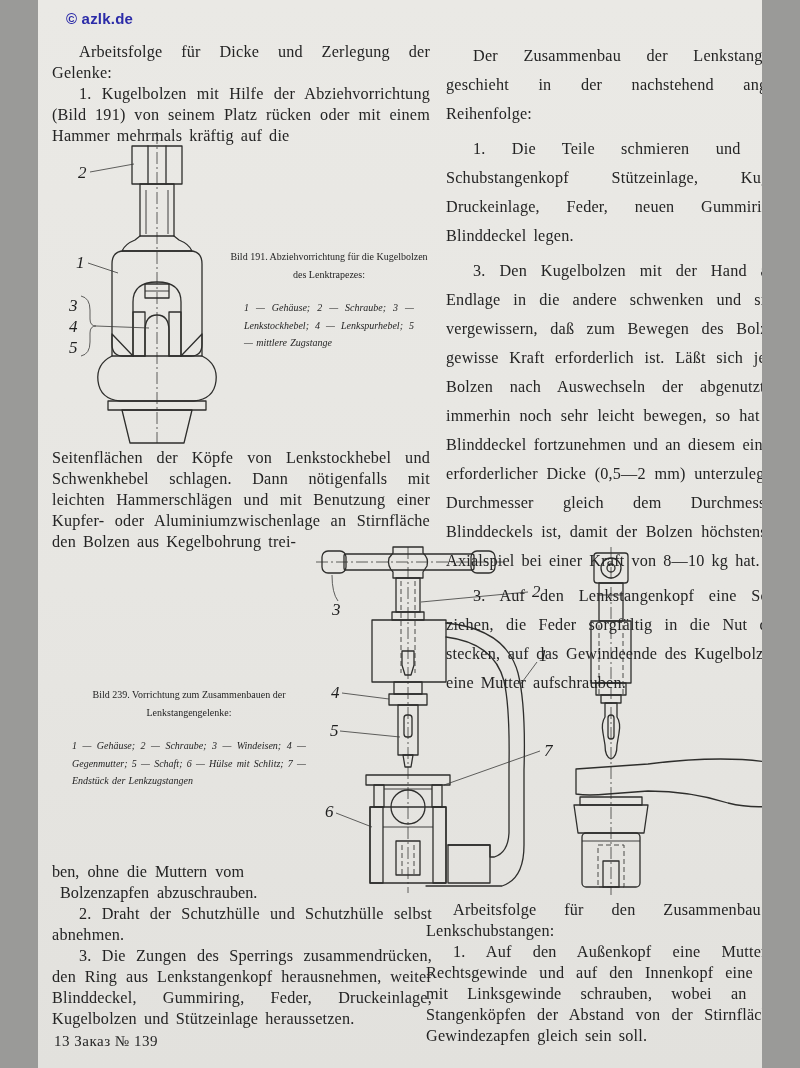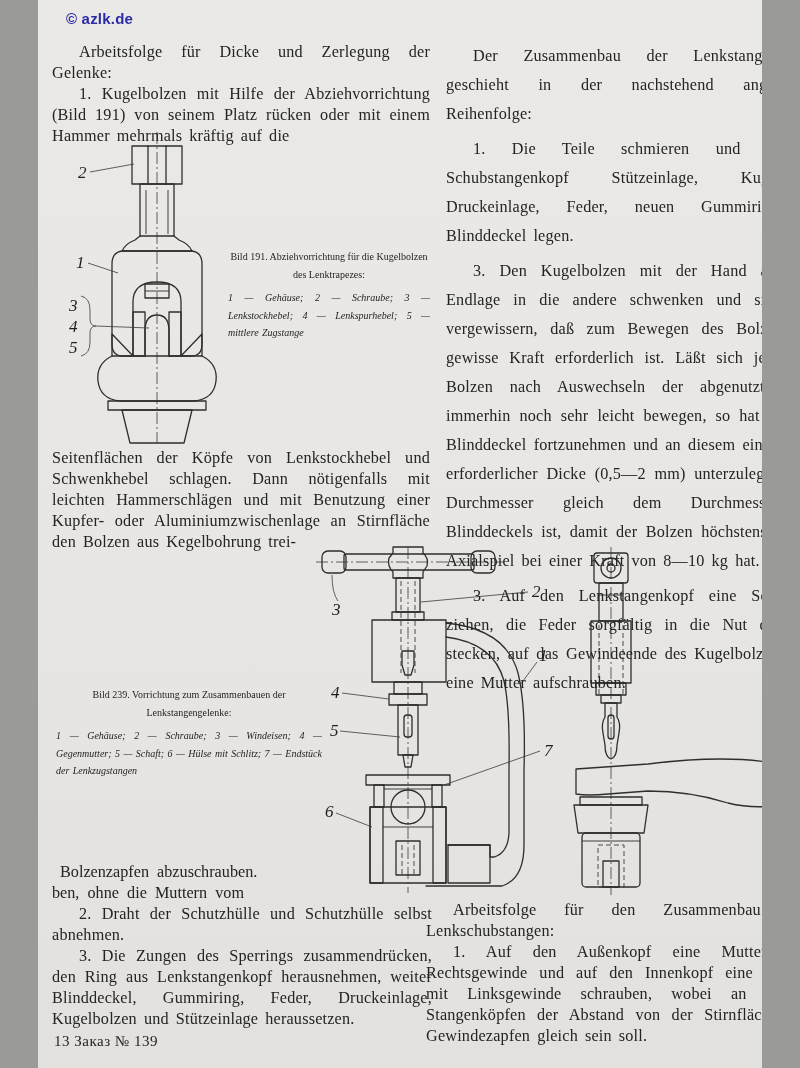--- a/index.html
+++ b/index.html
@@ -17,21 +17,21 @@
     font-family:"Liberation Sans", sans-serif;
     font-size:15px; font-weight:bold; color:#2b2ba8; letter-spacing:0.2px;
   }
   .txt { font-size:16.2px; line-height:21px; text-align:justify; word-spacing:0.17em; letter-spacing:0.2px; }
   .txt p { margin:0; }
   .txt p.sp { margin-top:6px; }
   .ind { text-indent:27px; }
   .narrowline { font-size:16.2px; line-height:21px; word-spacing:0.25em; }
   .cap { font-size:10px; line-height:17.5px; }
   .cap .cap-title { text-align:center; margin:0 0 6px 0; }
-  .cap .cap-legend { text-align:justify; word-spacing:0.08em; margin:0; font-style:normal; }
+  .cap .cap-legend { text-align:justify; word-spacing:0.08em; margin:16px; font-style:normal; }
   .footer { font-size:15px; letter-spacing:0.5px; }
   .pageno { font-size:15px; }
   
   svg .ln { stroke:#2e2e2c; stroke-width:1.3; fill:none; stroke-linejoin:round; stroke-linecap:round; }
   svg .thin { stroke:#2e2e2c; stroke-width:0.9; fill:none; }
   svg .cl { stroke:#3a3a38; stroke-width:0.8; fill:none; stroke-dasharray:12 3 2 3; }
   svg .dsh { stroke:#3a3a38; stroke-width:0.9; fill:none; stroke-dasharray:5 3; }
   svg .co { font-family:"Liberation Serif", serif; font-style:italic; font-size:17px; fill:#1f1f1f; stroke:none; }
   svg .ldr { stroke:#3a3a38; stroke-width:0.8; fill:none; }
 </style>
@@ -199,22 +199,22 @@
       <rect class="ln" x="272" y="252" width="62" height="8"></rect>
       <path class="ln" d="M266,260 L340,260 L336,288 L270,288 Z"></path>
       <rect class="ln" x="274" y="288" width="58" height="54" rx="4"></rect>
       <line class="thin" x1="274" y1="296" x2="332" y2="296"></line>
       <rect class="dsh" x="290" y="300" width="26" height="42"></rect>
       <rect class="ln" x="295" y="316" width="16" height="26"></rect>
     </svg>
   </div>
 
   <div class="abs" style="left:14px; top:862px; width:380px;">
+    <div class="narrowline" style="width:256px;">ben, ohne die Muttern  vom</div>
     <div class="narrowline" style="width:256px; padding-left:8px;">Bolzenzapfen abzuschrauben.</div>
-    <div class="narrowline" style="width:256px;">ben, ohne die Muttern  vom</div>
     <div class="txt">
       <p class="ind">2. Draht der Schutzhülle und Schutzhülle selbst abnehmen.</p>
       <p class="ind">3. Die Zungen des Sperrings zusammendrücken, den Ring aus Lenkstangenkopf herausnehmen, weiter Blinddeckel, Gummiring, Feder, Druckeinlage, Kugelbolzen und Stützeinlage heraussetzen.</p>
     </div>
   </div>
 
   <div class="abs txt" style="left:408px; top:42px; width:384px; line-height:29px;">
     <p class="ind">Der Zusammenbau der Lenkstangengelenke geschieht in der nachstehend angegebenen Reihenfolge:</p>
     <p class="ind sp">1. Die Teile schmieren und in den Schubstangenkopf Stützeinlage, Kugelbolzen, Druckeinlage, Feder, neuen Gummiring und Blinddeckel legen.</p>
     <p class="ind sp">3. Den Kugelbolzen mit der Hand aus einer Endlage in die andere schwenken und sich dabei vergewissern, daß zum Bewegen des Bolzens eine gewisse Kraft erforderlich ist. Läßt sich jedoch der Bolzen nach Auswechseln der abgenutzten Teile immerhin noch sehr leicht bewegen, so hat man den Blinddeckel fortzunehmen und an diesem eine Scheibe erforderlicher Dicke (0,5—2 mm) unterzulegen, deren Durchmesser gleich dem Durchmesser des Blinddeckels ist, damit der Bolzen höchstens 0,5 mm Axialspiel bei einer Kraft von 8—10 kg hat.</p>

